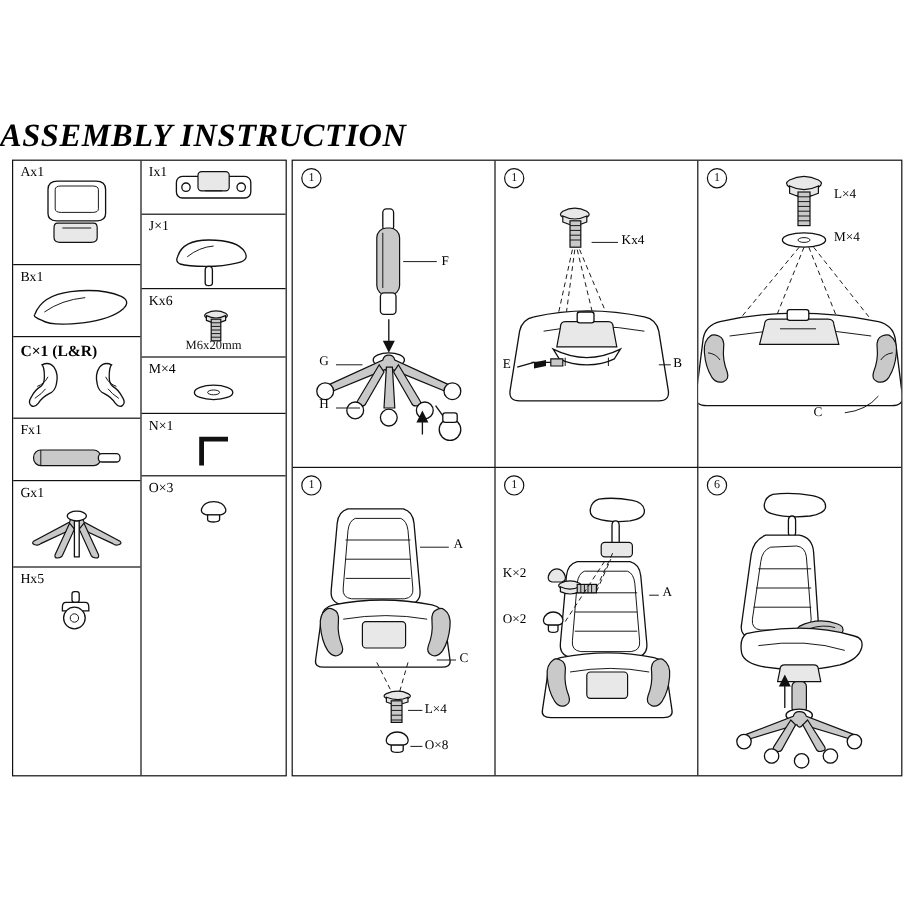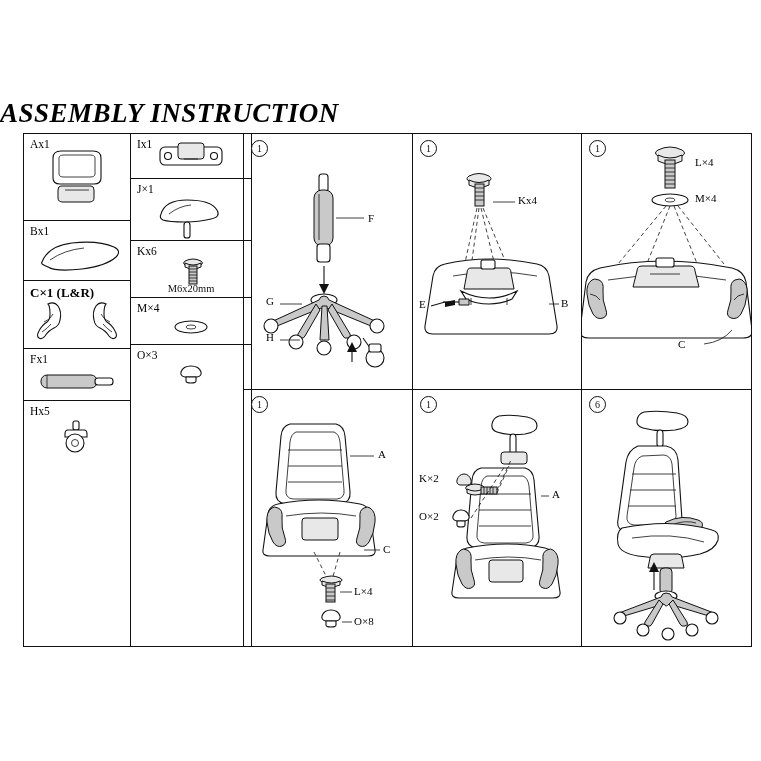--- a/index.html
+++ b/index.html
@@ -30,21 +30,21 @@
     font-family: "Liberation Serif", serif;
     font-weight: bold;
     font-style: italic;
     font-size: 27px;
     letter-spacing: 0.5px;
     color: #000;
   }
   
   .parts {
     position: absolute;
-    left: 23px;
+    left: 10px;
     top: 133px;
     width: 229px;
     height: 514px;
     border: 1.4px solid #111;
     box-sizing: border-box;
   }
   .col-left, .col-right {
     position: absolute;
     top: 0;
     bottom: 0;
@@ -197,20 +197,32 @@
         <div class="lbl">Fx1</div>
         <div class="art" style="top:12px;">
           <svg width="88" height="28" viewBox="0 0 88 28">
             <rect class="fillgr" x="8" y="8" width="56" height="13" rx="6"></rect>
             <rect class="fillw" x="62" y="11" width="18" height="7" rx="3"></rect>
             <path class="ln-thin" d="M14 8 v13"></path>
           </svg>
         </div>
       </div>
 
+      <div class="cell" style="height:72px;">
+        <div class="lbl">Gx1</div>
+        <div class="art" style="top:14px;">
+          <svg width="92" height="48" viewBox="0 0 92 48">
+            <path class="fillgr" d="M46 10 q-5 0-6 5 l-30 16 q-2 2 1 3 q3 1 5-1 l28-13 q2 4 4 0 l28 13 q2 2 5 1 q3-1 1-3 l-30-16 q-1-5-6-5 z"></path>
+            <path class="fillgr" d="M40 16 l-12 26 q-1 3 2 3 q3 0 4-2 l10-22 z"></path>
+            <path class="fillgr" d="M52 16 l12 26 q1 3-2 3 q-3 0-4-2 l-10-22 z"></path>
+            <path class="fillw" d="M44 14 h4 v30 h-4 z"></path>
+            <ellipse class="fillw" cx="46" cy="10" rx="8" ry="4"></ellipse>
+          </svg>
+        </div>
+      </div>
 
       <div class="cell" style="height:60px;">
         <div class="lbl">Hx5</div>
         <div class="art" style="top:12px;">
           <svg width="40" height="36" viewBox="0 0 40 36">
             <rect class="fillw" x="16" y="2" width="6" height="9" rx="2"></rect>
             <path class="fillw" d="M11 11 h16 q3 0 3 4 v3 h-22 v-3 q0-4 3-4 z"></path>
             <circle class="fillw" cx="18" cy="24" r="9"></circle>
             <circle class="ln-thin" cx="18" cy="24" r="3.5" fill="#fff"></circle>
           </svg>
@@ -261,20 +273,28 @@
       <div class="cell" style="height:47px;">
         <div class="lbl">M×4</div>
         <div class="art" style="top:12px;">
           <svg width="50" height="22" viewBox="0 0 50 22">
             <ellipse class="fillw" cx="25" cy="11" rx="16" ry="6"></ellipse>
             <ellipse class="ln-thin" cx="25" cy="11" rx="5" ry="2" fill="#fff"></ellipse>
           </svg>
         </div>
       </div>
 
+      <div class="cell" style="height:52px;">
+        <div class="lbl">N×1</div>
+        <div class="art" style="top:8px;left:10px;">
+          <svg width="54" height="34" viewBox="0 0 54 34">
+            <path class="fillk" d="M10 6 h24 v4 h-20 v20 h-4 z"></path>
+          </svg>
+        </div>
+      </div>
 
       <div class="cell" style="height:47px;">
         <div class="lbl">O×3</div>
         <div class="art" style="top:12px;">
           <svg width="40" height="22" viewBox="0 0 40 22">
             <path class="fillw" d="M10 8 q2-6 10-6 q8 0 10 6 q1 4-4 5 h-12 q-5-1-4-5 z"></path>
             <path class="fillw" d="M15 13 h10 v4 q0 2-5 2 q-5 0-5-2 z"></path>
           </svg>
         </div>
       </div>

